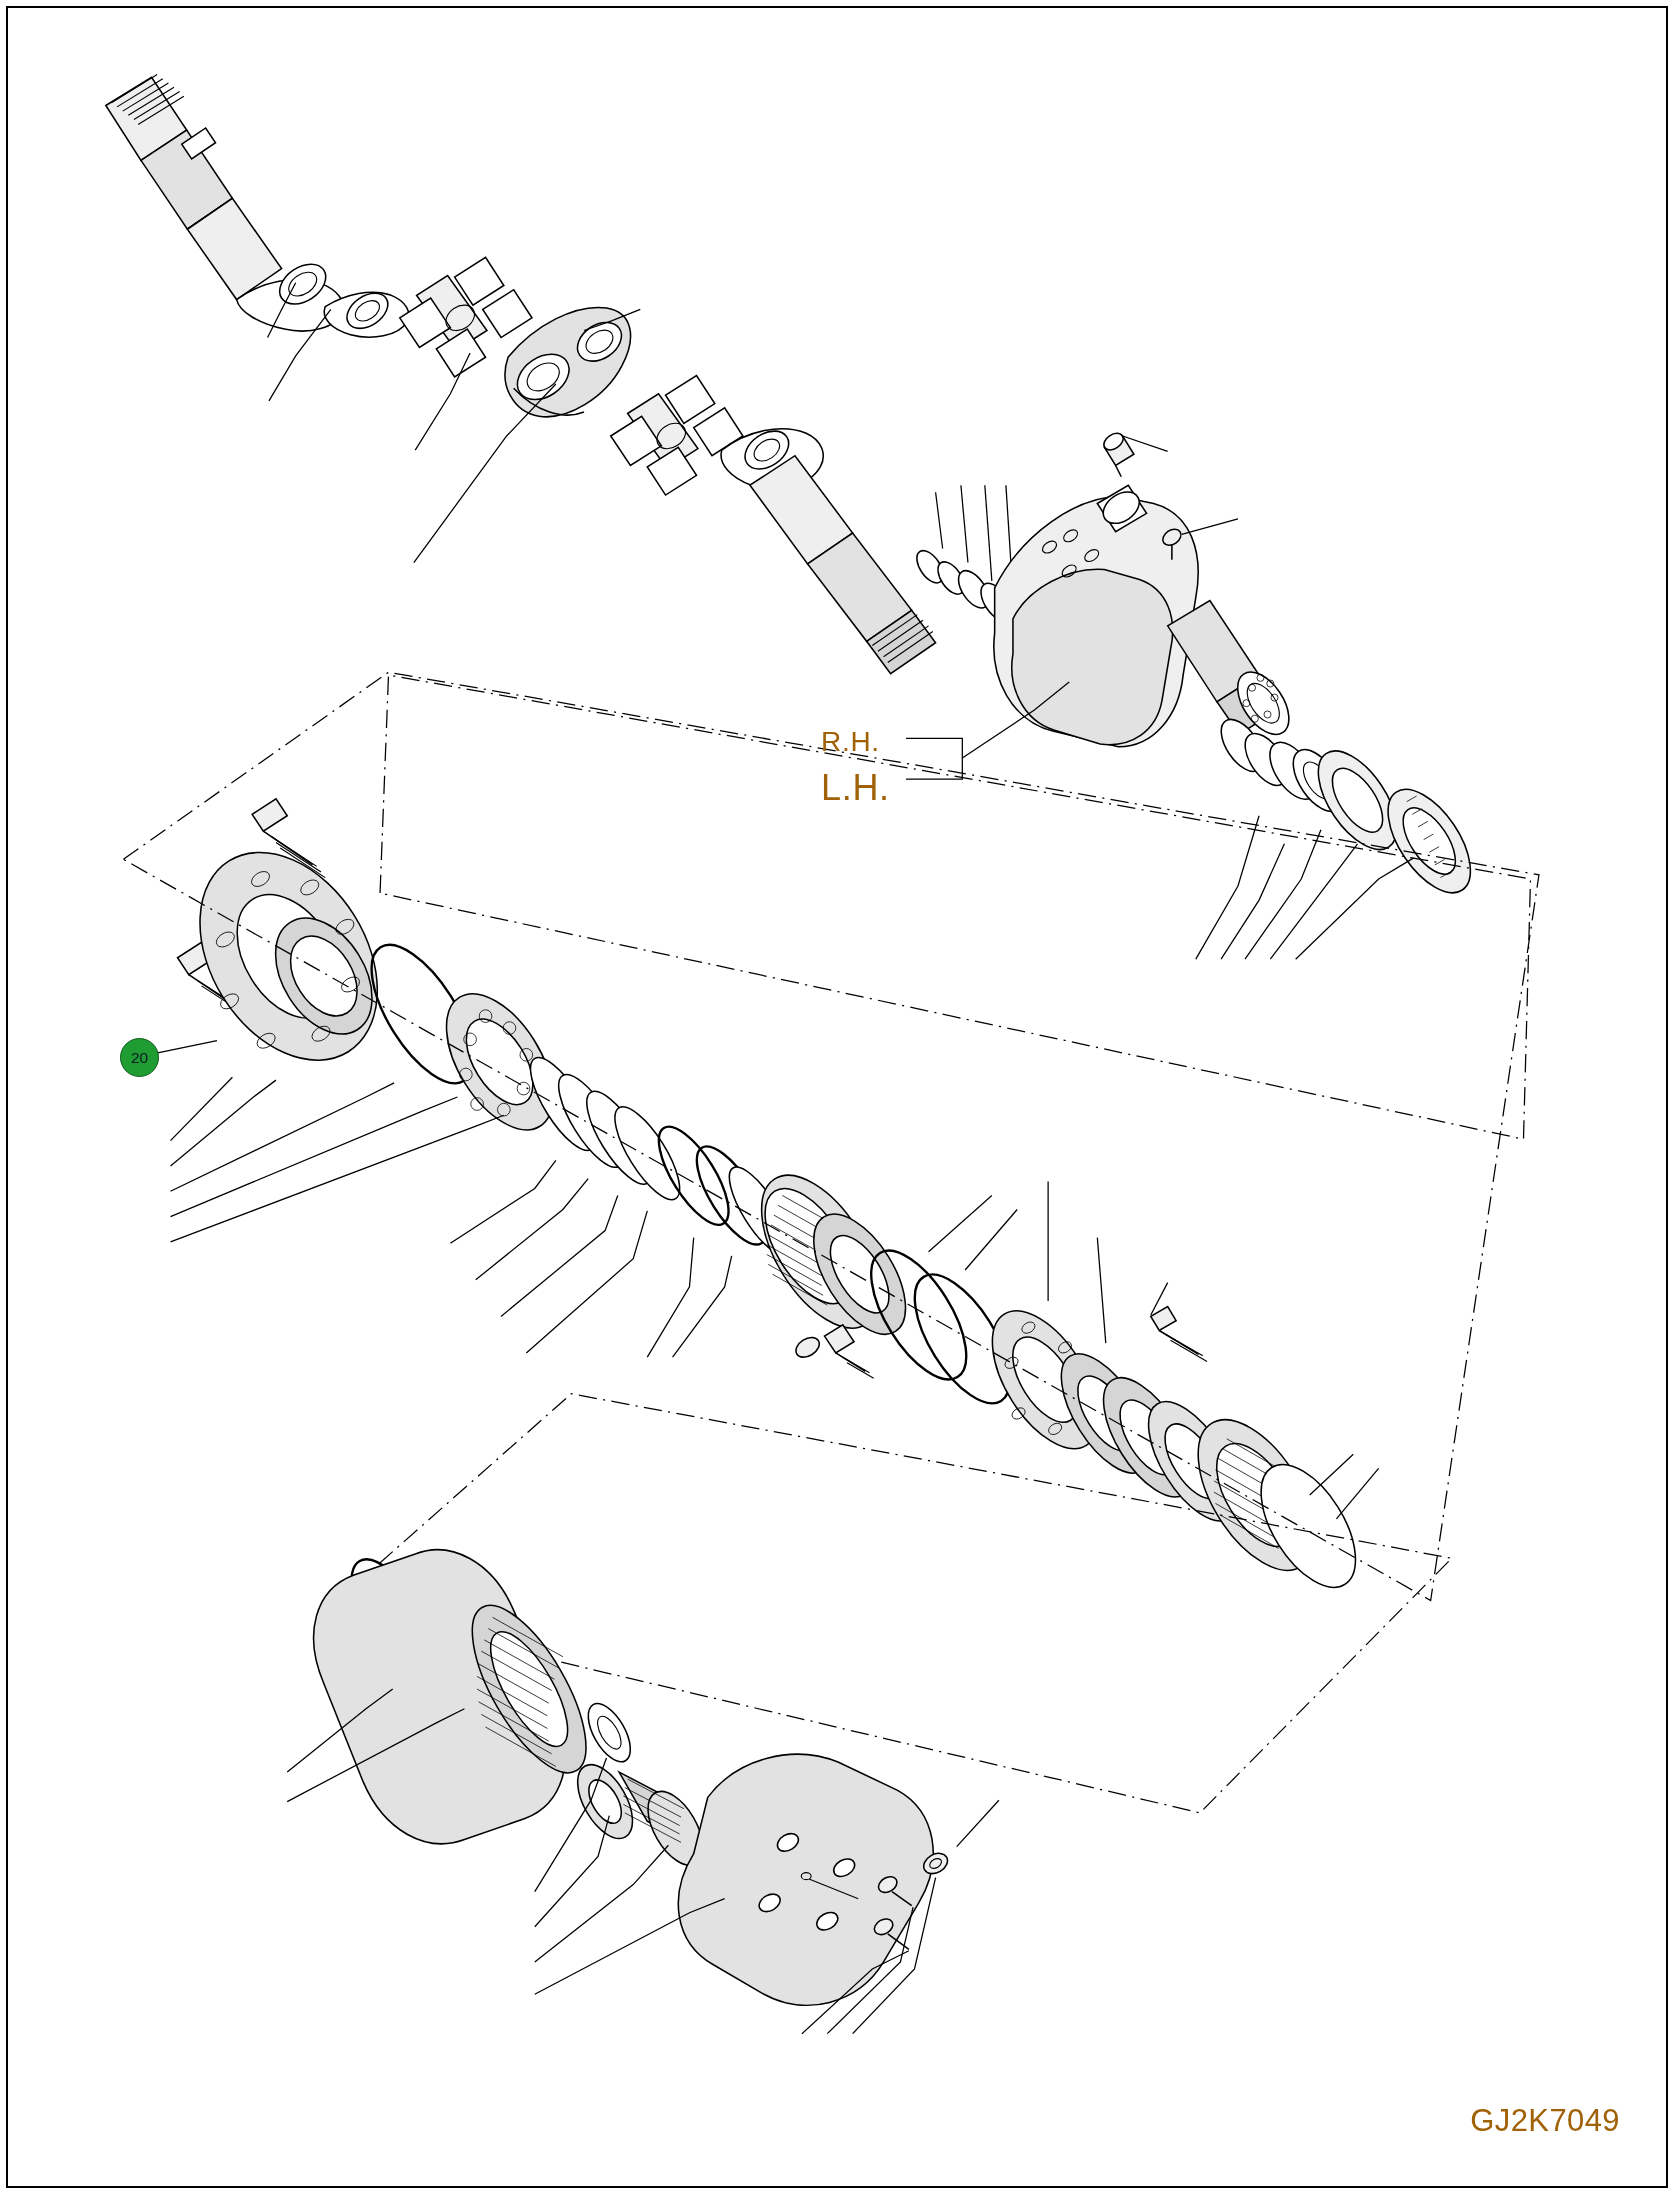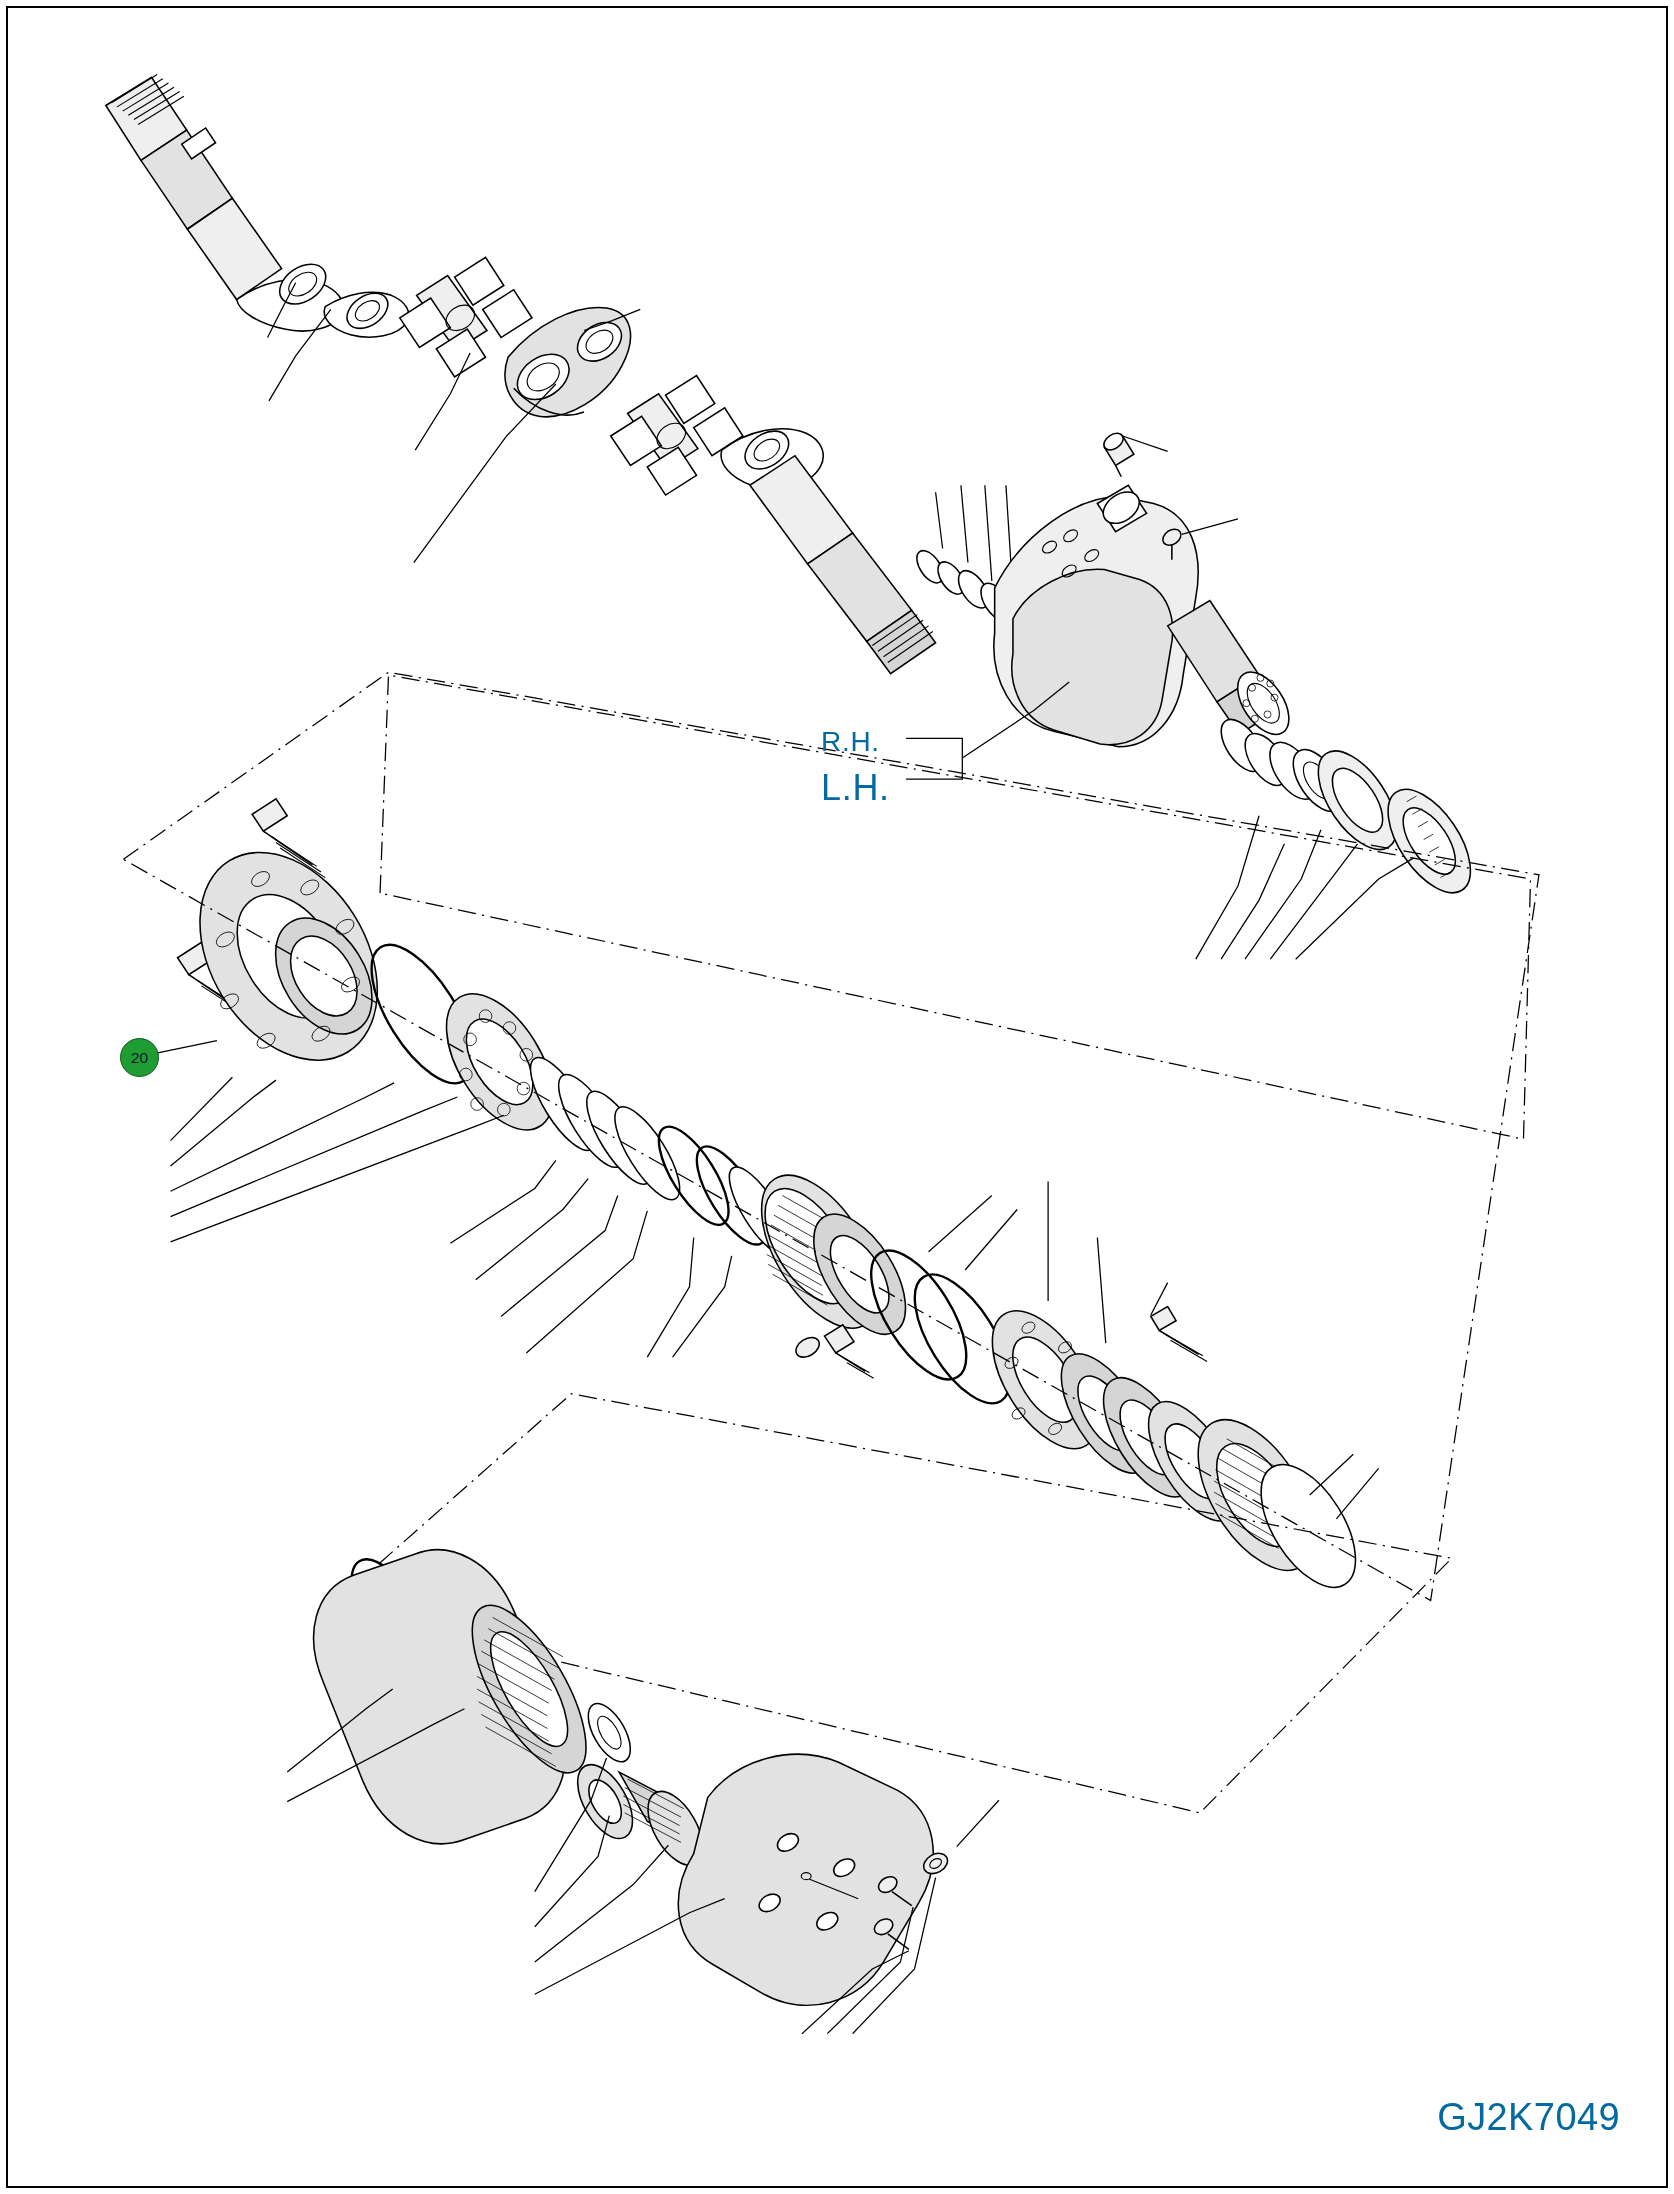--- a/index.html
+++ b/index.html
@@ -30,39 +30,39 @@
   #diagram-svg {
     position: absolute;
     left: 0;
     top: 0;
     width: 1675px;
     height: 2194px;
   }
   .lbl {
     position: absolute;
     font-family: "Liberation Sans", sans-serif;
-    color: #0369a1;
+    color: #a16207;
     white-space: nowrap;
   }
   #label-rh {
     left: 821px;
     top: 726px;
     font-size: 28px;
     letter-spacing: 0.7px;
   }
   #label-lh {
     left: 821px;
     top: 767px;
     font-size: 36px;
     letter-spacing: 0.7px;
   }
   #drawing-number {
     right: 55px;
     bottom: 55px;
-    font-size: 38px;
+    font-size: 31px;
     letter-spacing: 0.4px;
   }
   #callout-20 {
     position: absolute;
     left: 120px;
     top: 1038px;
     width: 39px;
     height: 39px;
     border-radius: 50%;
     background: #1f9d33;

